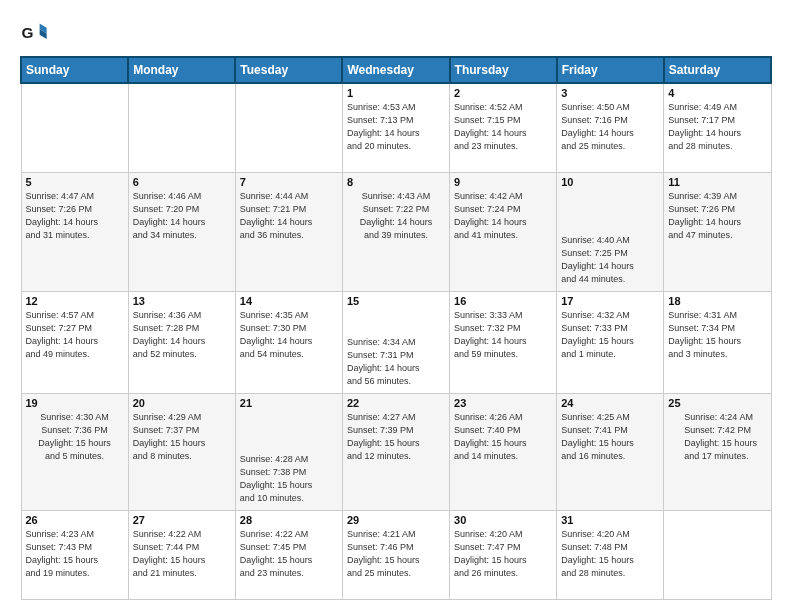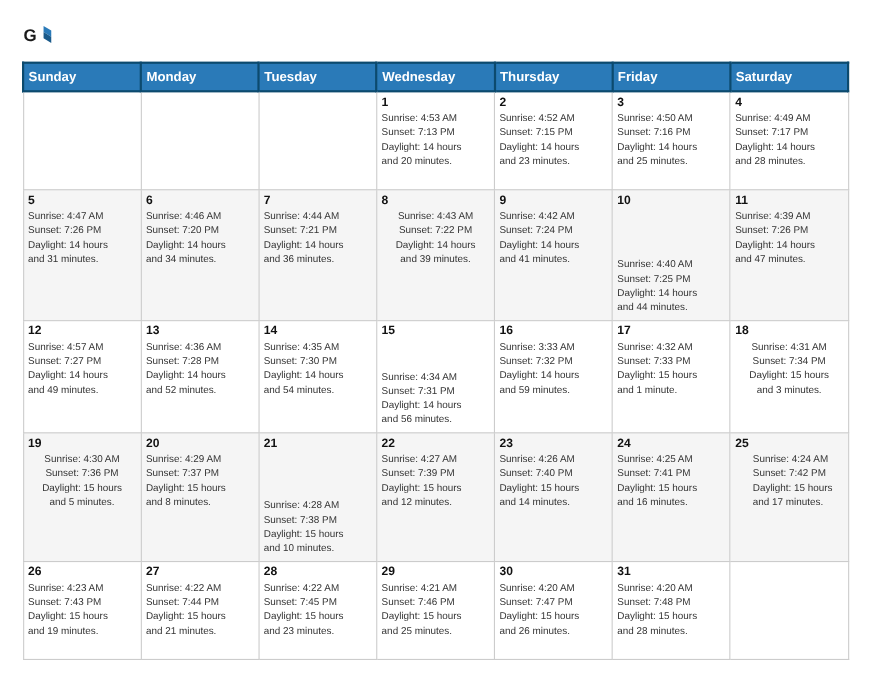--- a/index.html
+++ b/index.html
@@ -251,21 +251,21 @@
             </td>
             <td>
               <span class="day-num">17</span>
               <div class="day-info" style="white-space: pre-line;">Sunrise: 4:32 AM
 Sunset: 7:33 PM
 Daylight: 15 hours
 and 1 minute.</div>
             </td>
             <td>
               <span class="day-num">18</span>
-              <div class="day-info" style="white-space: pre-line; text-align: center;">Sunrise: 4:31 AM
+              <div class="day-info" style="white-space: pre-line;">Sunrise: 4:31 AM
 Sunset: 7:34 PM
 Daylight: 15 hours
 and 3 minutes.</div>
             </td>
           </tr>
           <tr>
             <td>
               <span class="day-num">19</span>
               <div class="day-info" style="white-space: pre-line; text-align: center;">Sunrise: 4:30 AM
 Sunset: 7:36 PM

